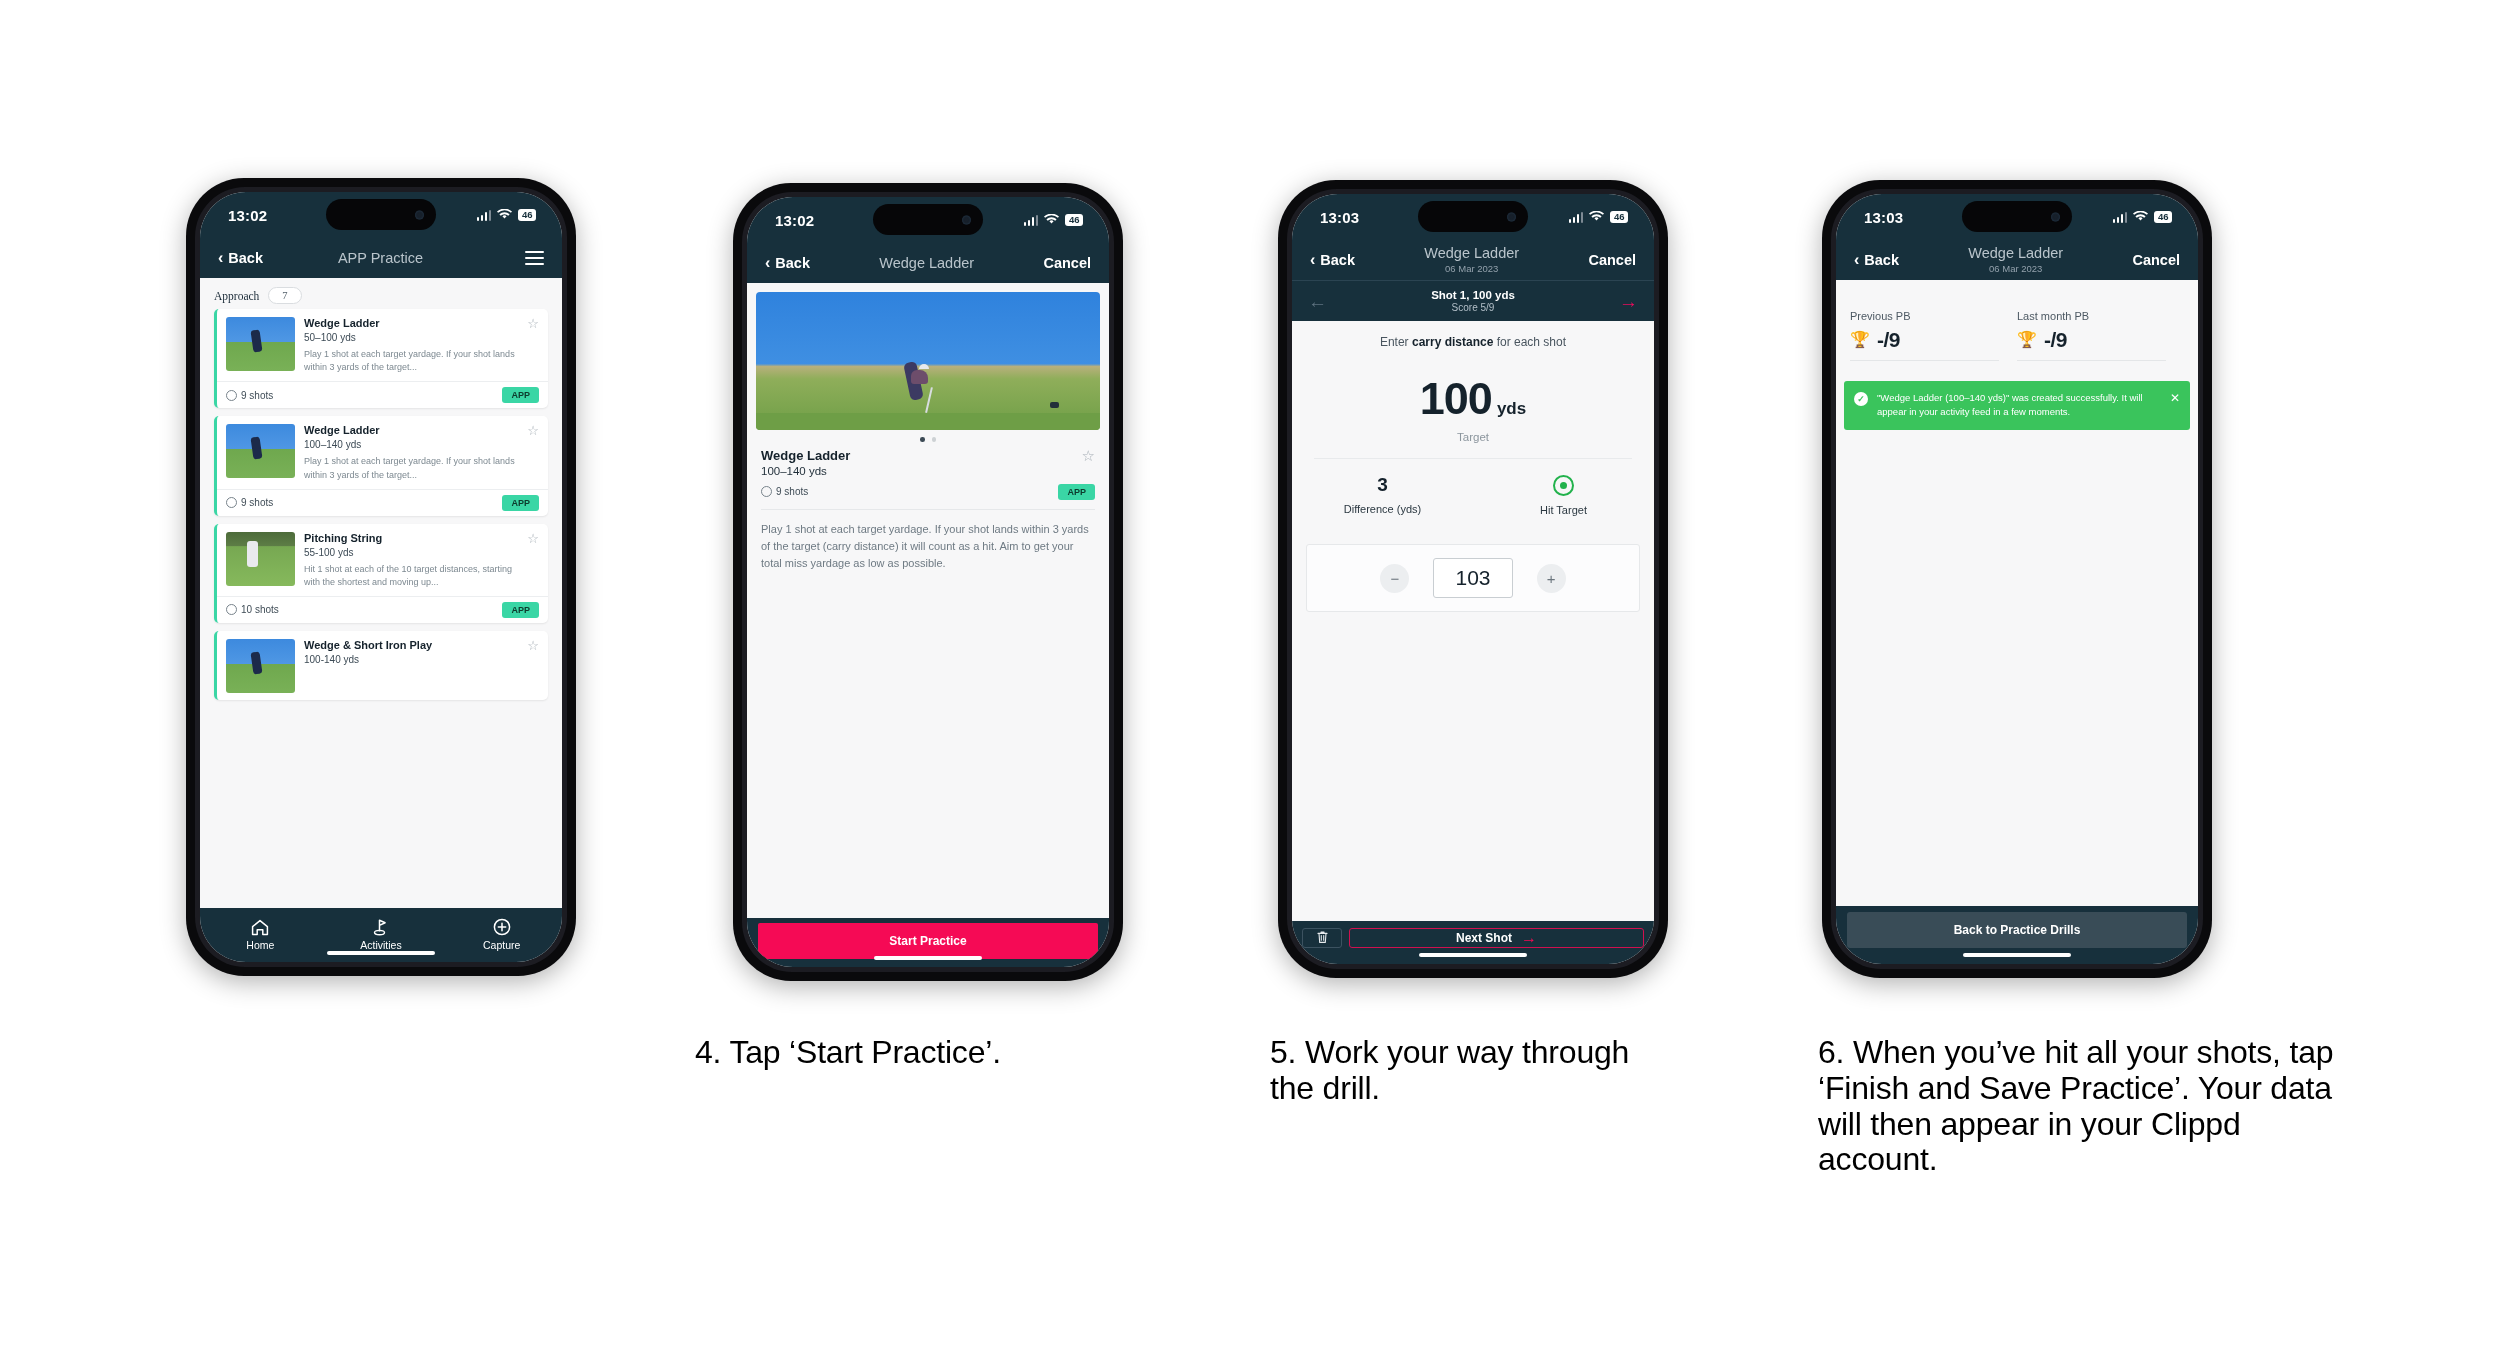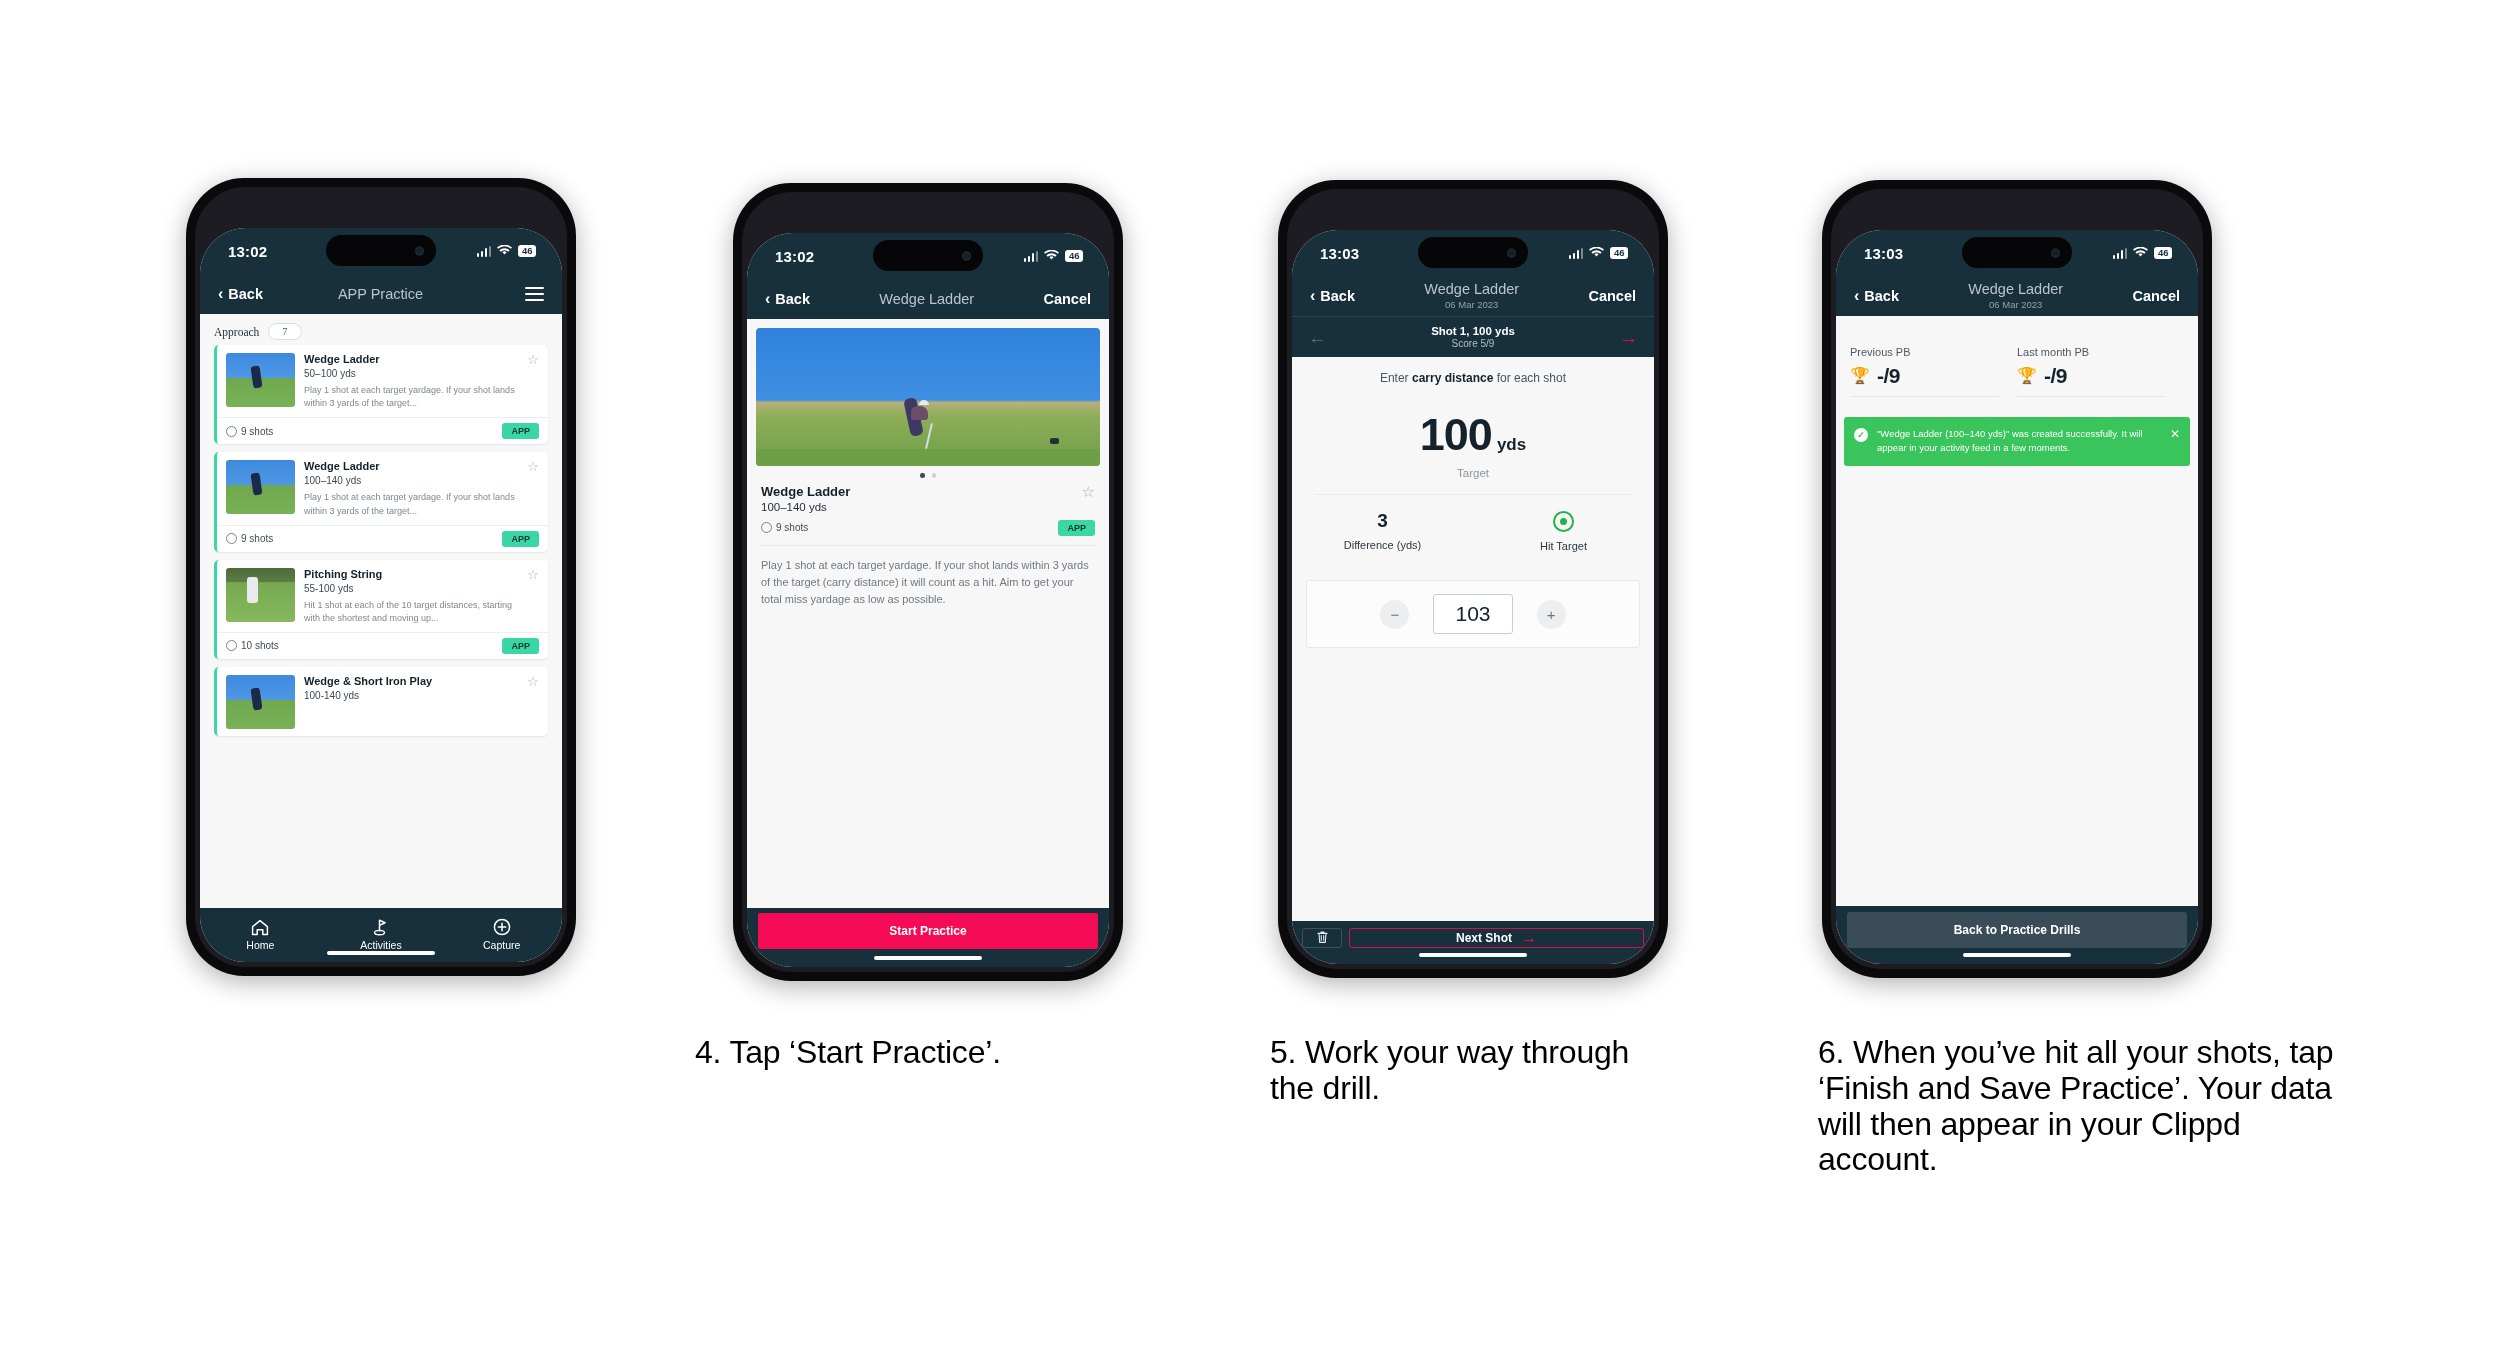--- a/index.html
+++ b/index.html
@@ -5,21 +5,21 @@
   html,body{margin:0;padding:0;background:#ffffff;}
   body{width:2503px;height:1347px;font-family:"Liberation Sans",sans-serif;overflow:hidden;position:relative;}
 
   .stage{position:absolute;left:0;top:0;width:2503px;height:1347px;}
 
   
   .phone{position:absolute;width:390px;height:798px;background:#0a0a0c;border-radius:58px;
          box-shadow:0 6px 26px rgba(0,0,0,.30);padding:0;}
   .phone .bezel{position:absolute;inset:9px;background:#1c1c22;border-radius:50px;}
   .screen{position:absolute;inset:14px;border-radius:46px;overflow:hidden;background:#fafafa;
-          display:flex;flex-direction:column;margin-top:36px;}
+          display:flex;flex-direction:column;}
 
   
   .statusbar{height:46px;background:#17303c;color:#fff;display:flex;align-items:center;
              justify-content:space-between;padding:0 26px 0 28px;position:relative;flex:0 0 auto;}
   .sb-time{font-size:15px;font-weight:700;letter-spacing:.2px;}
   .notch{position:absolute;left:50%;transform:translateX(-50%);top:7px;width:110px;height:31px;
          background:#060608;border-radius:17px;}
   .notch .cam{position:absolute;right:12px;top:50%;transform:translateY(-50%);width:9px;height:9px;
          border-radius:50%;background:#17202b;box-shadow:inset 0 0 2px #2a3f55;}
   .sb-right{display:flex;align-items:center;gap:6px;}
@@ -104,21 +104,21 @@
   .dots{display:flex;justify-content:center;gap:7px;padding:7px 0 4px;}
   .dots i{width:4.5px;height:4.5px;border-radius:50%;background:#cdd1d4;display:block;}
   .dots i.on{background:#3c4a55;}
   .p2block{padding:2px 14px 0;}
   .p2titlerow{display:flex;align-items:flex-start;justify-content:space-between;}
   .p2title{font-size:13px;font-weight:700;color:#15222c;}
   .p2sub{font-size:11.5px;color:#1f2d38;margin-top:2px;font-weight:500;}
   .p2meta{display:flex;align-items:center;justify-content:space-between;margin-top:7px;}
   .p2rule{border-top:1px solid #e6e8ea;margin:9px 14px 0;}
   .p2desc{padding:11px 14px 0;font-size:11px;color:#6e7a83;line-height:1.58;}
-  .cta{flex:0 0 auto;background:#17303c;padding:5px 11px 18px;position:relative;}
+  .cta{flex:0 0 auto;background:#17303c;padding:5px 11px 8px;position:relative;}
   .cta .btn{background:#f50a55;color:#fff;font-size:12px;font-weight:700;text-align:center;
             padding:11px 0;border-radius:2px;}
 
   
   .entry-hdr{text-align:center;font-size:12px;color:#49555f;padding:14px 8px 0;}
   .entry-hdr b{color:#15222c;font-weight:700;}
   .bignum{text-align:center;margin-top:27px;}
   .bignum .n{font-size:45px;font-weight:800;color:#15222c;letter-spacing:-1px;line-height:1;}
   .bignum .u{font-size:17px;font-weight:700;color:#15222c;margin-left:5px;}
   .targetlbl{text-align:center;font-size:11.5px;color:#8c969e;margin-top:10px;}

